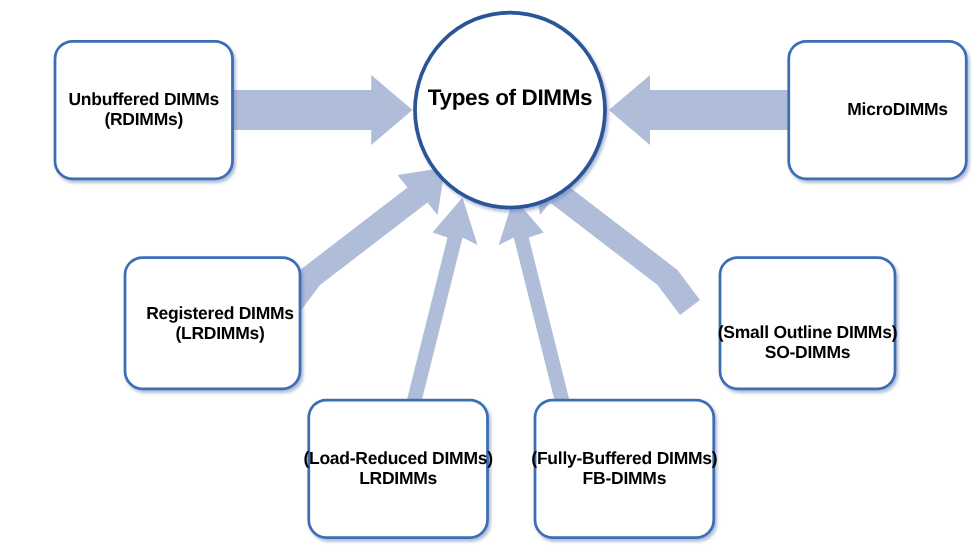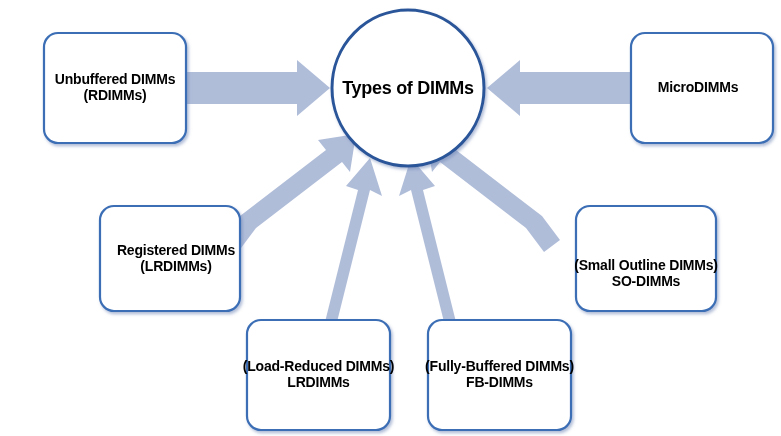--- a/index.html
+++ b/index.html
@@ -54,21 +54,20 @@
     font-weight: bold;
     line-height: 1.12;
     letter-spacing: -0.2px;
     white-space: nowrap;
     pointer-events: none;
   }
   .node-label span { display: block; }
   .center-label {
     position: absolute;
     display: flex;
-    align-items: center;
     justify-content: center;
     text-align: center;
     color: #000000;
     font-family: "Liberation Sans", sans-serif;
     font-size: 18px;
     font-weight: bold;
     letter-spacing: -0.3px;
     white-space: nowrap;
     pointer-events: none;
   }
@@ -118,21 +117,21 @@
 
   <div class="center-label" style="left:332px; top:68px; width:152px; height:40px;">
     <span>Types of DIMMs</span>
   </div>
 
   <div class="node-label" style="left:44px; top:33px; width:142px; height:110px;">
     <span>Unbuffered DIMMs</span>
     <span>(RDIMMs)</span>
   </div>
 
-  <div class="node-label" style="left:636px; top:33px; width:124px; height:110px;">
+  <div class="node-label" style="left:656px; top:33px; width:124px; height:110px;">
     <span>MicroDIMMs</span>
   </div>
 
   <div class="node-label" style="left:100px; top:206px; width:152px; height:105px;">
     <span>Registered DIMMs</span>
     <span>(LRDIMMs)</span>
   </div>
 
   <div class="node-label" style="left:566px; top:206px; width:160px; height:136px;">
     <span>(Small Outline DIMMs)</span>

